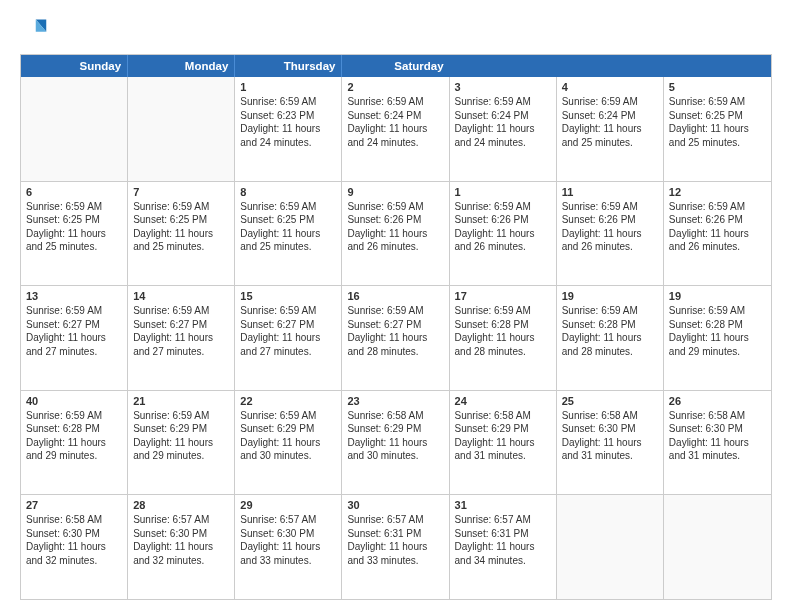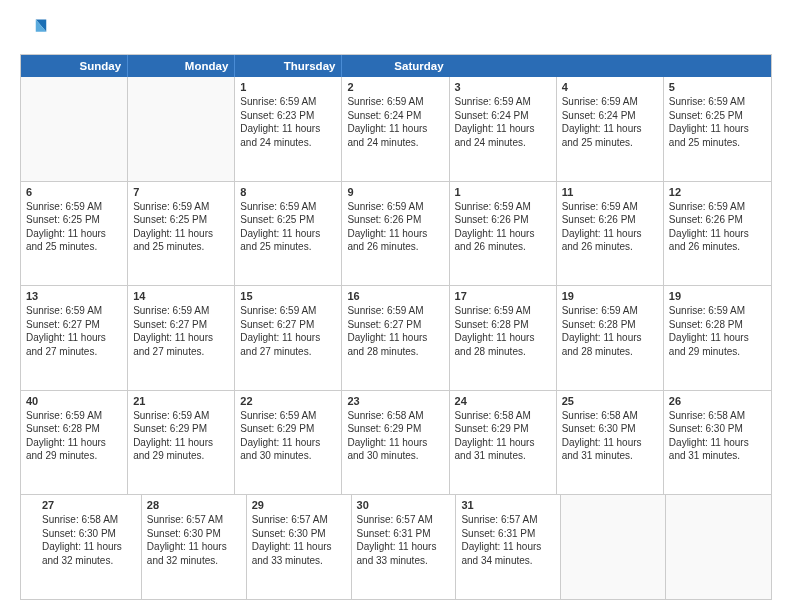--- a/index.html
+++ b/index.html
@@ -79,21 +79,21 @@
       flex: 1;
       display: flex;
       flex-direction: column;
     }
     .cal-row {
       display: grid;
       grid-template-columns: repeat(7, 1fr);
       flex: 1;
       border-bottom: 1px solid #ccc;
     }
-    .cal-row:last-child { border-bottom: none; margin-left: 16px; }
+    .cal-row:last-child { border-bottom: none; }
     .cal-cell {
       padding: 4px 5px;
       border-right: 1px solid #ccc;
       font-size: 9px;
       color: #333;
       vertical-align: top;
       min-height: 0;
     }
     .cal-cell:last-child { border-right: none; }
     .cal-cell.empty { background: #f9f9f9; }

